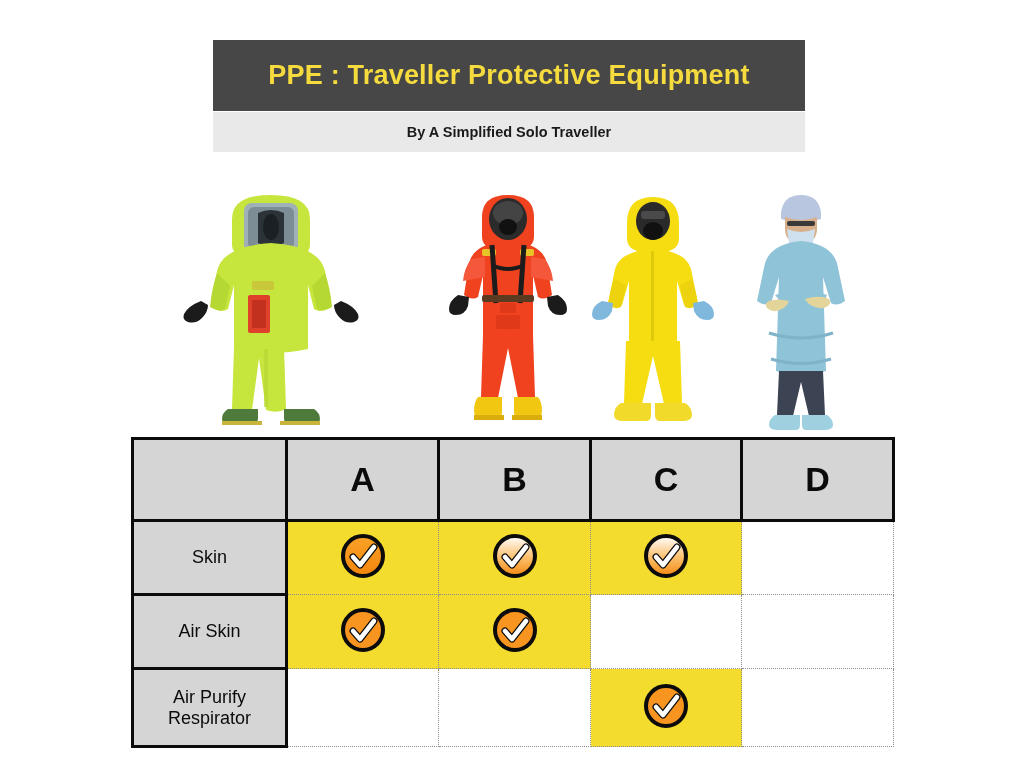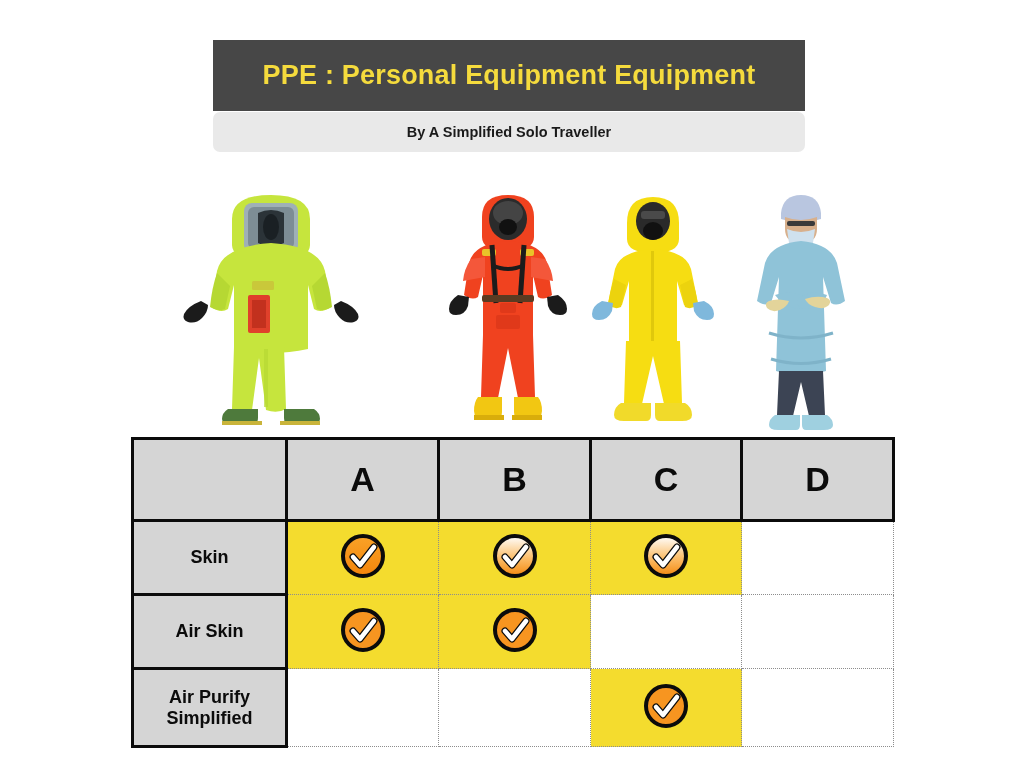--- a/index.html
+++ b/index.html
@@ -14,21 +14,21 @@
   #title-bar{
     position:absolute;left:213px;top:40px;width:592px;height:71px;
     background:#474747;display:flex;align-items:center;justify-content:center;
   }
   #title-text{
     color:#F5DB3D;font-size:27px;font-weight:bold;letter-spacing:.2px;
     white-space:nowrap;
   }
   #subtitle-bar{
     position:absolute;left:213px;top:112px;width:592px;height:40px;
-    background:#E9E9E9;display:flex;align-items:center;justify-content:center;border-radius:7px;
+    background:#E9E9E9;display:flex;align-items:center;justify-content:center;
   }
   #subtitle-text{color:#1a1a1a;font-size:14.5px;font-weight:bold;}
 
   
   #figures{position:absolute;left:131px;top:178px;width:761px;height:255px;}
   .figure{position:absolute;bottom:0;}
   .fig-svg{display:block;}
 
   
   #ppe-table{
@@ -46,41 +46,41 @@
     height:79px;background:#D5D5D5;border:3px solid #0b0b0b;
   }
   .hdr{
     height:79px;background:#D5D5D5;border:3px solid #0b0b0b;
     text-align:center;vertical-align:middle;
     font-size:34px;font-weight:bold;color:#0b0b0b;
   }
   .rowhead{
     background:#D5D5D5;border:3px solid #0b0b0b;
     text-align:center;vertical-align:middle;
-    font-size:18px;font-weight:bold;color:#0b0b0b;line-height:1.15;
+    font-size:18px;font-weight:normal;color:#0b0b0b;line-height:1.15;
   }
   .cell{
     border:1px dotted #8d8d8d;
     text-align:center;vertical-align:middle;
     background:#ffffff;
   }
   .cell.on{background:#F4DC2E;}
   .r1{height:74px;}
   .r2{height:74px;}
   .r3{height:78px;}
 
   .check{display:inline-block;vertical-align:middle;}
 </style>
 </head>
 <body>
 
 <div class="slide">
 
   <div id="title-bar">
-    <div id="title-text">PPE : Personal Equipment Equipment</div>
+    <div id="title-text">PPE : Traveller Protective Equipment</div>
   </div>
 
   <div id="subtitle-bar">
     <div id="subtitle-text">By A Simplified Solo Traveller</div>
   </div>
 
   <div id="figures">
 
     <div class="figure" style="left:45px;">
       <svg class="fig-svg" width="190" height="250" viewBox="0 0 190 250">
@@ -300,21 +300,21 @@
             </svg>
           </span>
         </td>
         <td class="cell"></td>
         <td class="cell"></td>
       </tr>
 
       <tr class="r3">
         <td class="rowhead">
           <span>Air Purify</span><br>
-          <span>Simplified</span>
+          <span>Respirator</span>
         </td>
         <td class="cell"></td>
         <td class="cell"></td>
         <td class="cell on">
           <span class="check">
             <svg width="48" height="48" viewBox="0 0 48 48">
               <circle cx="24" cy="24" r="20" fill="#F79520" stroke="#0b0b0b" stroke-width="4"></circle>
               <path d="M14 25 l7 8 l14 -18" fill="none" stroke="#0b0b0b" stroke-width="7" stroke-linecap="round" stroke-linejoin="round"></path>
               <path d="M14 25 l7 8 l14 -18" fill="none" stroke="#ffffff" stroke-width="4.5" stroke-linecap="round" stroke-linejoin="round"></path>
             </svg>

